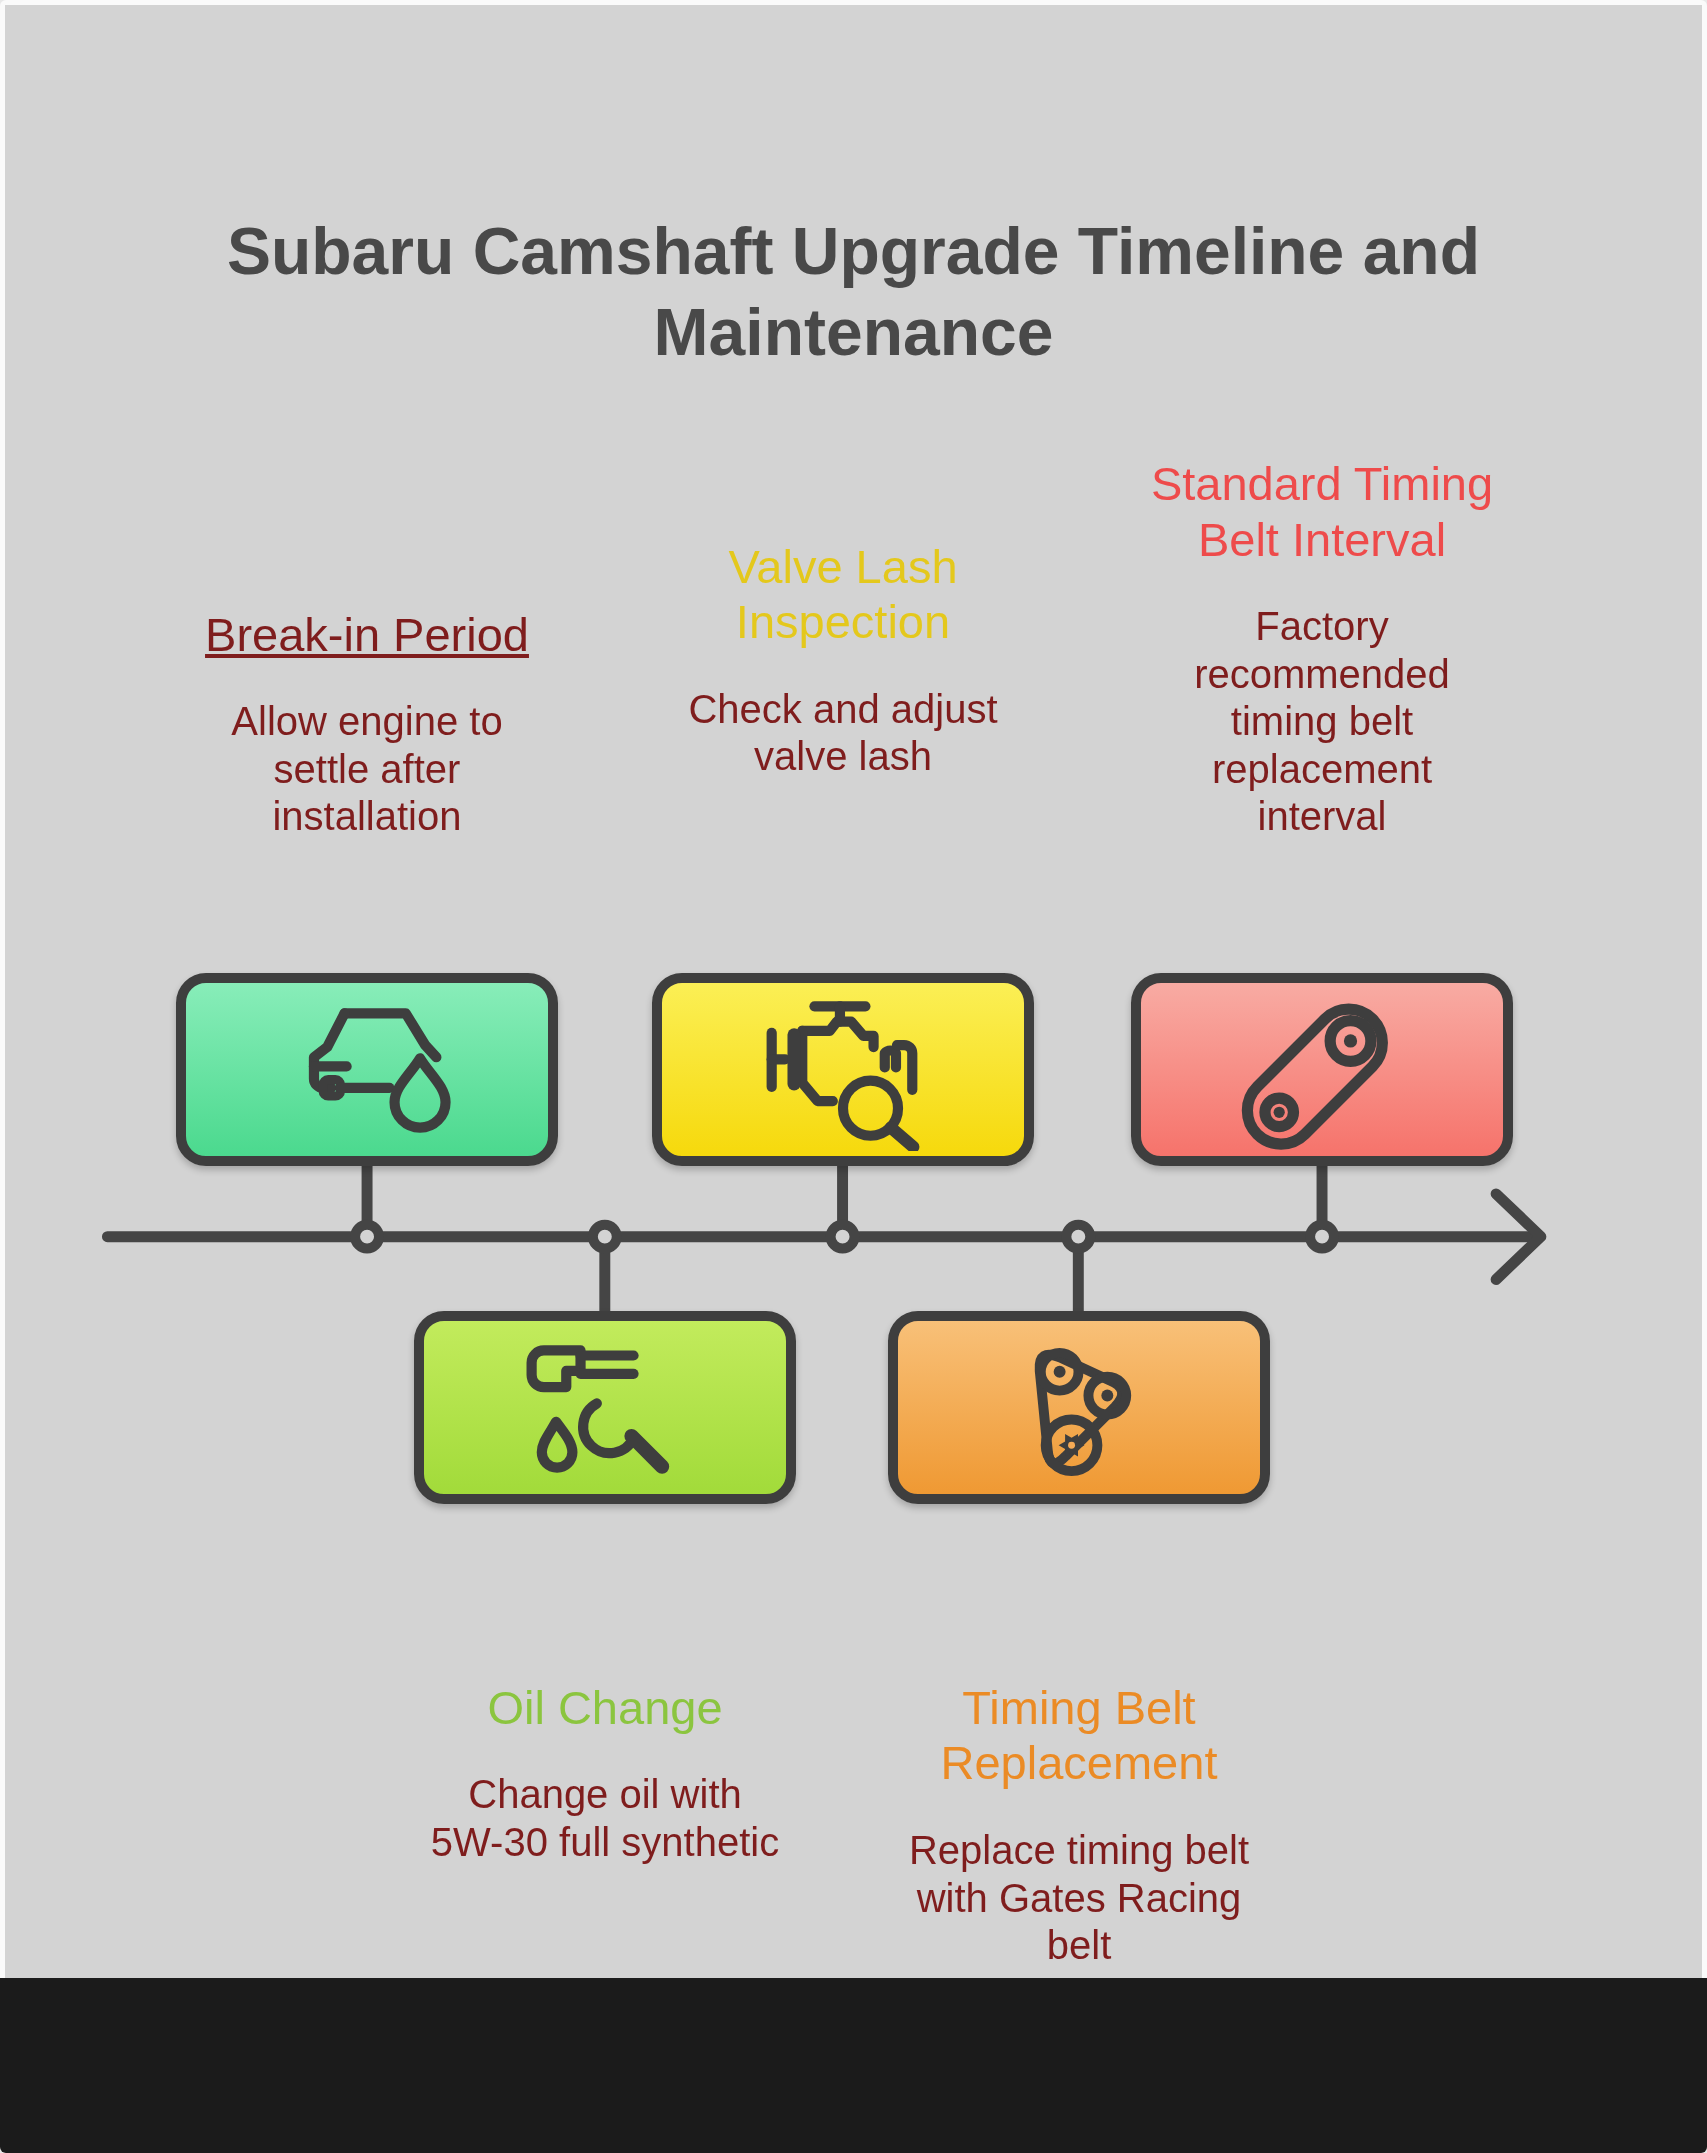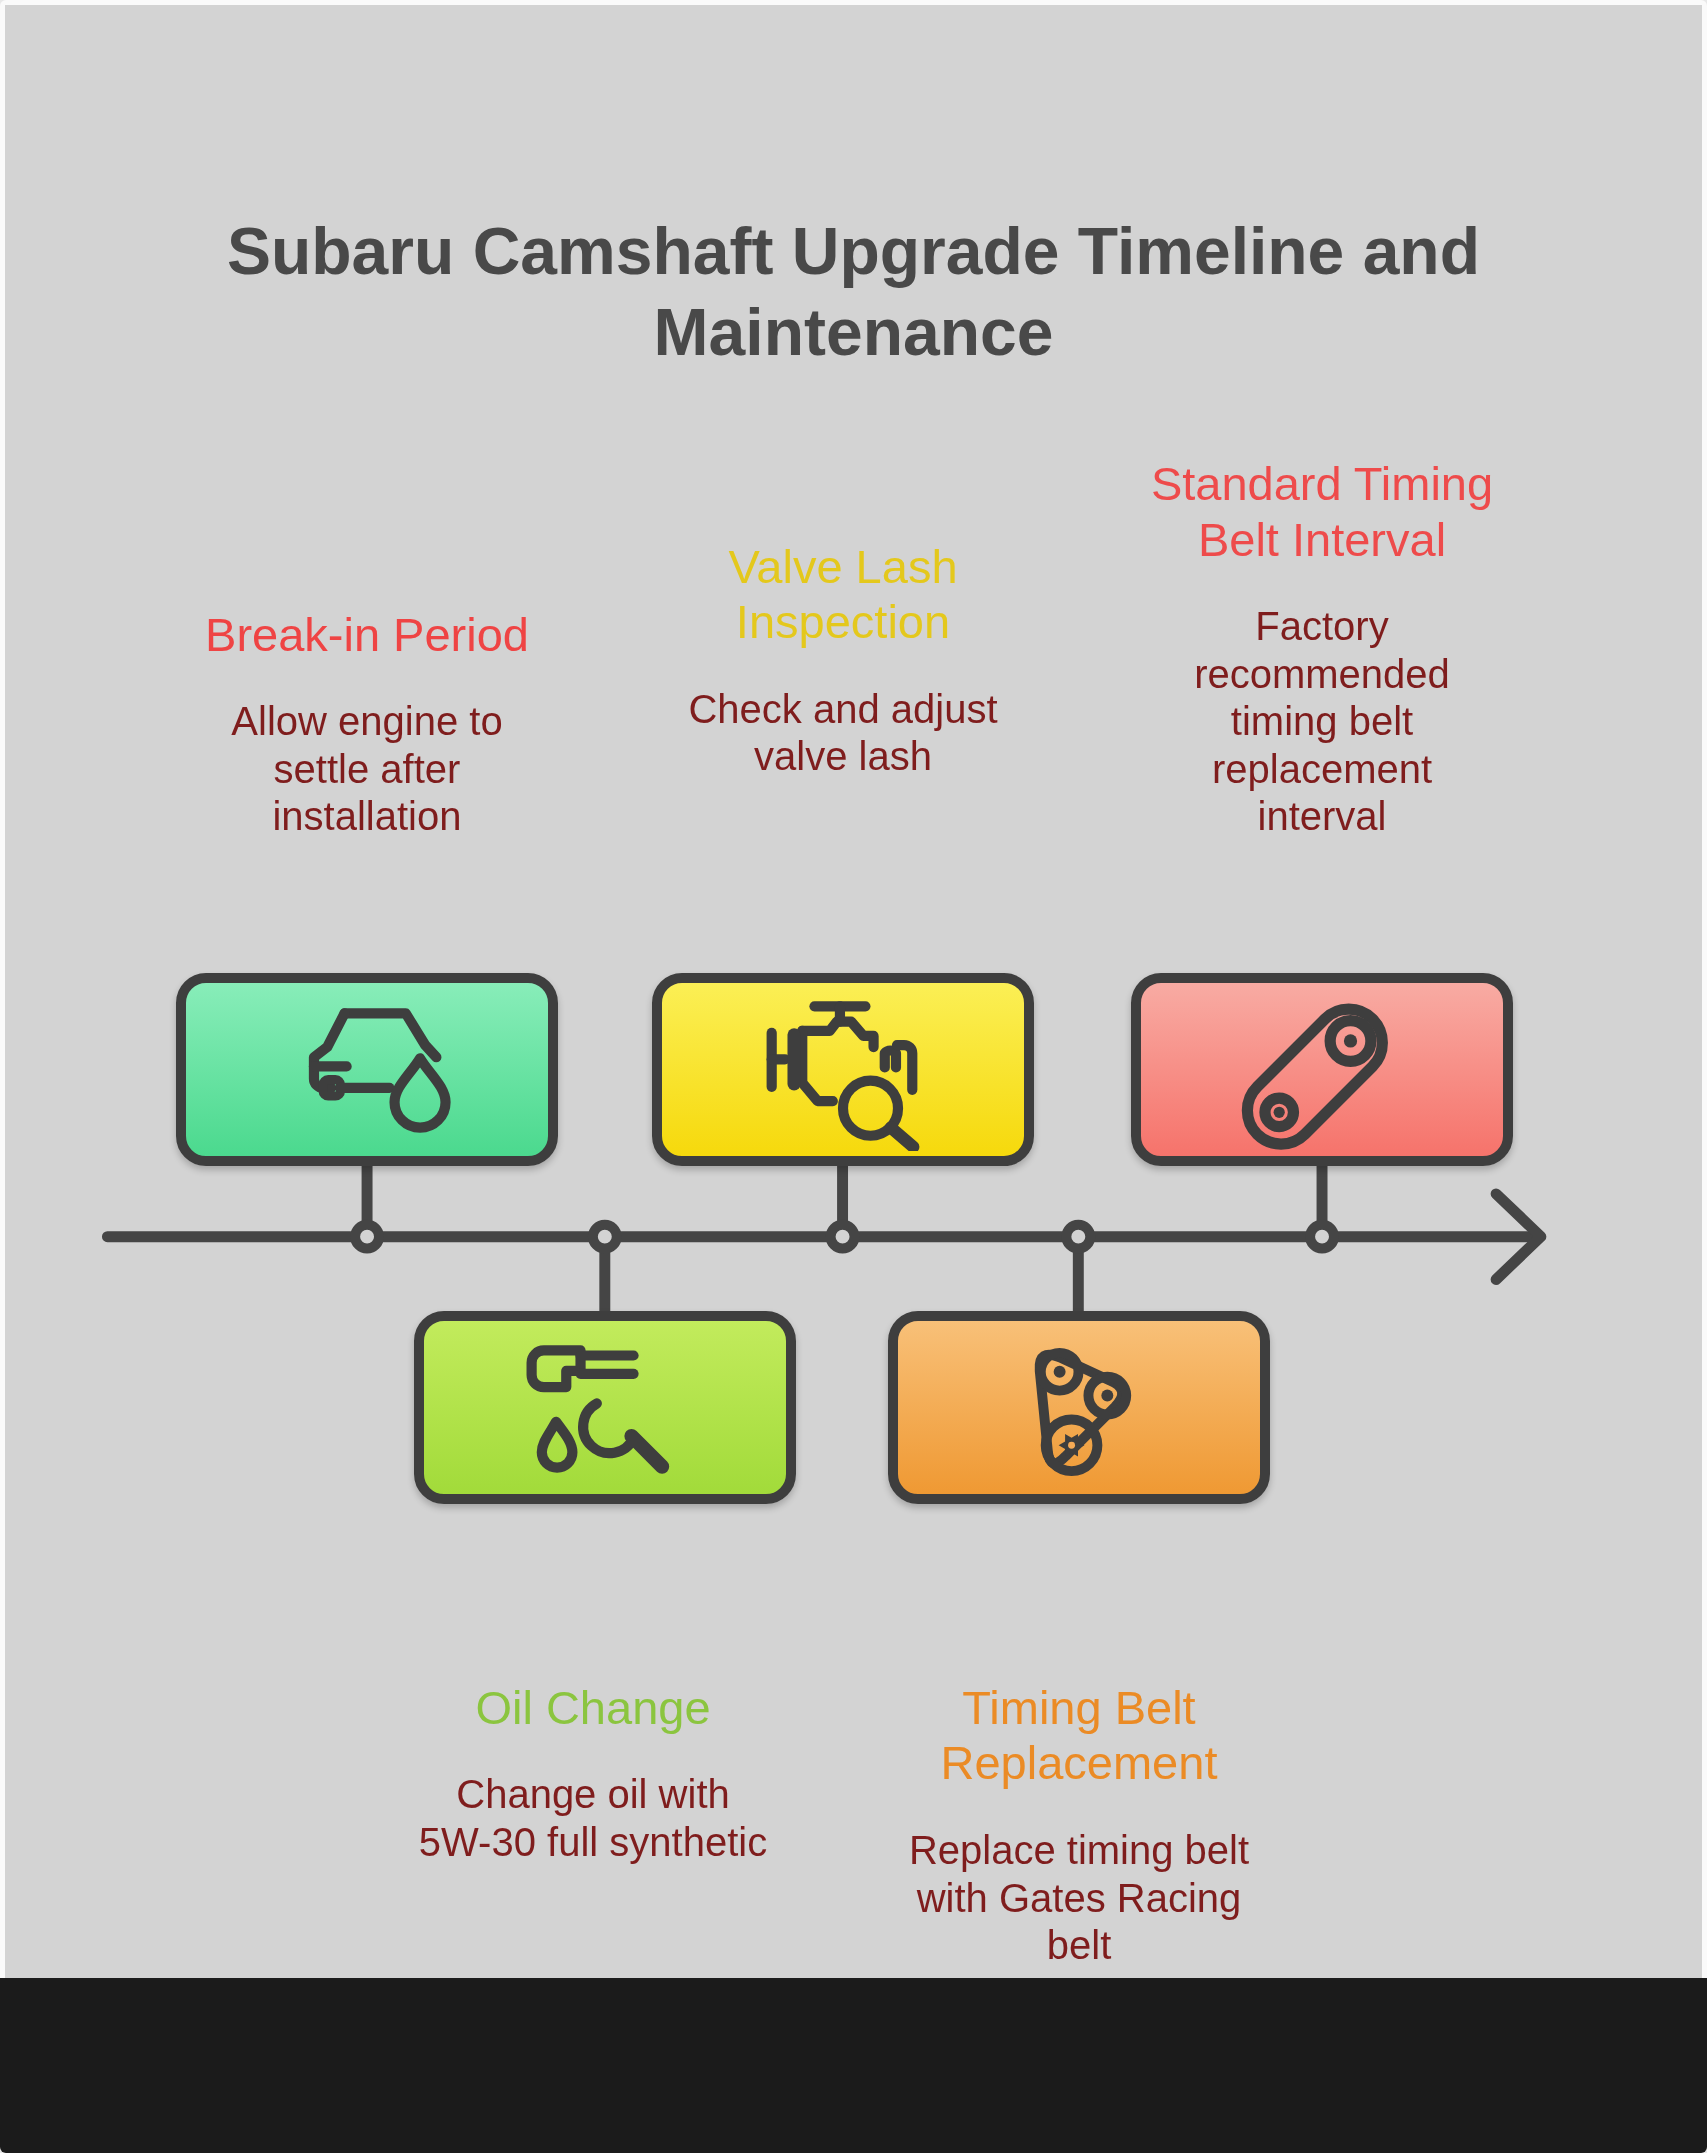--- a/index.html
+++ b/index.html
@@ -34,21 +34,21 @@
   .text-block .m-desc{
     font-size:40px;font-weight:400;line-height:1.19;
     color:#7f1d1d;
     white-space:pre-line;
     margin:0 auto;
   }
   .tb-1{left:198px;width:338px;bottom:1312px;}
   .tb-2{left:654px;width:378px;bottom:1372px;text-align:center;}
   .tb-3{left:1133px;width:378px;bottom:1312px;}
   .tb-3 .m-desc{width:308px;}
-  .tb-4{left:404px;width:378px;top:1680px;}
+  .tb-4{left:416px;width:378px;top:1680px;}
   .tb-5{left:890px;width:378px;top:1680px;}
   .card{
     position:absolute;
     width:382px;height:193px;
     box-sizing:border-box;
     border:10px solid #3e3e3e;
     border-radius:30px;
     display:flex;align-items:center;justify-content:center;
     box-shadow:0 4px 7px rgba(0,0,0,0.22);
   }
@@ -67,21 +67,21 @@
 </head>
 <body>
 
 <div id="stage" style="background: rgb(250, 250, 250);">
   <div id="canvas" style="background: rgb(211, 211, 211);"></div>
 
   <h1 class="page-title" style="color: rgb(73, 73, 73);">Subaru Camshaft Upgrade Timeline and
 Maintenance</h1>
 
   <div class="text-block tb-1">
-    <div class="m-title" style="color: #ef4444;">Break-in Period</div>
+    <div class="m-title" style="color: #7f1d1d; text-decoration: underline;">Break-in Period</div>
     <div class="m-desc">Allow engine to
 settle after
 installation</div>
   </div>
   <div class="text-block tb-2">
     <div class="m-title" style="color: rgb(228, 200, 28);">Valve Lash
 Inspection</div>
     <div class="m-desc">Check and adjust
 valve lash</div>
   </div>

